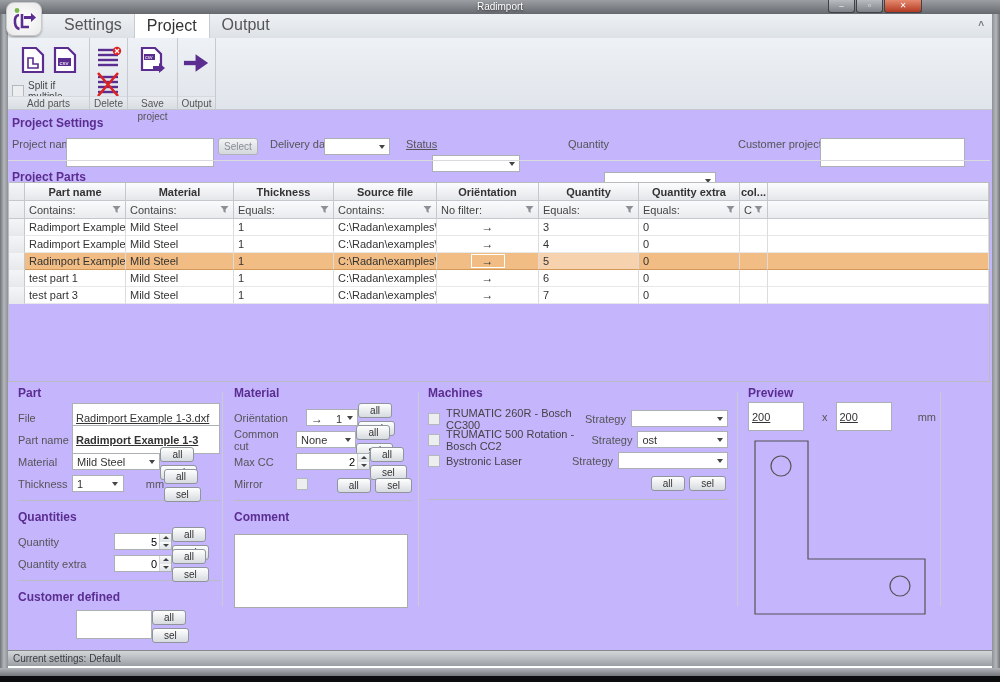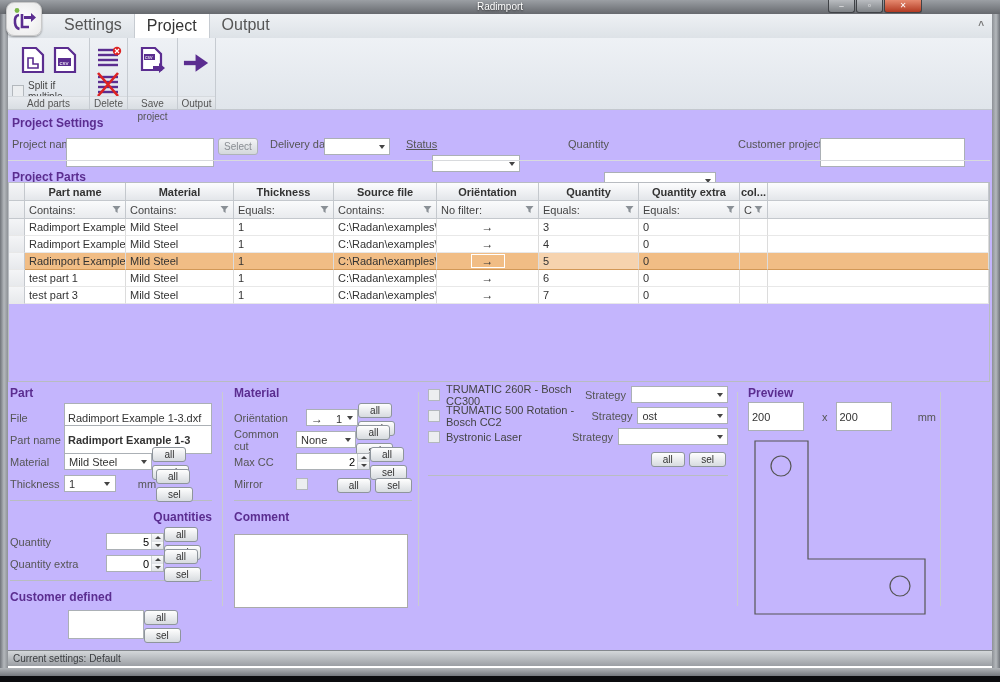--- a/index.html
+++ b/index.html
@@ -51,21 +51,21 @@
   .content { position:absolute; left:8px; right:8px; top:110px; height:540px; background:#c4b5fd; z-index:5; }
   .h { color:#5b2d90; font-weight:bold; font-size:12px; }
   .lbl { font-size:11px; color:#555; }
   .sep-h { position:absolute; height:1px; background:#d8dadd; }
 
   .ps-head { position:absolute; left:4px; top:6px; }
   .ps-form { position:absolute; left:0; top:26px; height:20px; width:100%; }
   .ps-form > * { position:absolute; top:2px; }
 
   .tb { border:1px solid #abb0b5; background:#fff; font:11px "Liberation Sans",sans-serif;
-    padding:8px 3px; height:29px; color:#333; }
+    padding:8px 3px; height:29px; color:#333;text-decoration:underline; }
   .btn { font-size:10px; color:#8a8e93; border:1px solid #aeb3b8; border-radius:3px;
     background:linear-gradient(#f2f3f5,#d4d8dc); height:17px; padding:0 5px; }
   .combo { position:relative; border:1px solid #abb0b5; background:#fff; height:17px;
     font-size:11px; color:#333; padding:2px 16px 0 4px; white-space:nowrap; overflow:hidden; }
   .dd { position:absolute; right:1px; top:1px; bottom:1px; width:13px; background:#fff;
     display:flex; align-items:center; justify-content:center; }
   .tri { width:0; height:0; border-left:3.5px solid transparent; border-right:3.5px solid transparent;
     border-top:4px solid #444; }
   .btn-as { font-size:10px; color:#333; border:1px solid #8e959c; border-radius:3px;
     background:linear-gradient(#fefefe,#d7dbdf); padding:0 11px; height:15px; line-height:13px; display:inline-block; }
@@ -366,21 +366,21 @@
       <div class="c"></div>
     </div>
   </div>
 
   <div class="panels">
     <div class="vsep" style="left:214px;"></div>
     <div class="vsep" style="left:410px;"></div>
     <div class="vsep" style="left:729px;"></div>
     <div class="vsep" style="left:932px;"></div>
 
-    <div class="panel" style="left:2px; width:202px;">
+    <div class="panel" style="left:10px; width:202px;">
       <div class="h" style="margin-bottom:9px;">Part</div>
       <div class="prow">
         <span class="lbl" style="width:54px;">File</span>
         <input class="tb" style="width: 148px;" value="Radimport Example 1-3.dxf">
       </div>
       <div class="prow">
         <span class="lbl" style="width:54px;">Part name</span>
         <input class="tb" style="width: 148px; font-weight: bold;" value="Radimport Example 1-3">
       </div>
       <div class="prow">
@@ -404,21 +404,21 @@
               <span class="tri"></span>
             </span>
         </div>
         <span class="lbl" style="margin-left:22px;">mm</span>
         <span style="margin-left:auto;">
           <span class="btn-as">all</span>
           <span class="btn-as">sel</span>
         </span>
       </div>
       <div class="hr"></div>
-      <div class="h" style="margin-bottom:9px;text-align:right;">Quantities</div>
+      <div class="h" style="margin-bottom:9px;">Quantities</div>
       <div class="prow">
         <span class="lbl" style="width:96px;">Quantity</span>
         <div class="spin" style="width:58px;">
           <input value="5" style="">
           <span class="spin-btns">
               <div>
                 <span class="tri-up"></span>
               </div>
               <div>
                 <span class="tri-dn"></span>
@@ -513,20 +513,21 @@
           <span class="btn-as">all</span>
           <span class="btn-as">sel</span>
         </span>
       </div>
       <div class="hr"></div>
       <div class="h" style="margin-bottom:10px;">Comment</div>
       <textarea class="comment" style=""></textarea>
     </div>
 
     <div class="panel" style="left:420px; width:300px;">
+      <div class="h" style="margin-bottom:10px;">Machines</div>
       <div class="m-row">
         <span class="cb dim"></span>
         <span class="lbl" style="margin-left:6px; color:#444;">TRUMATIC 260R - Bosch CC300</span>
         <span class="lbl" style="margin-left:auto; margin-right:5px;">Strategy</span>
         <div class="combo" style="width:110px;">
           <span></span>
           <span class="dd">
               <span class="tri"></span>
             </span>
         </div>

